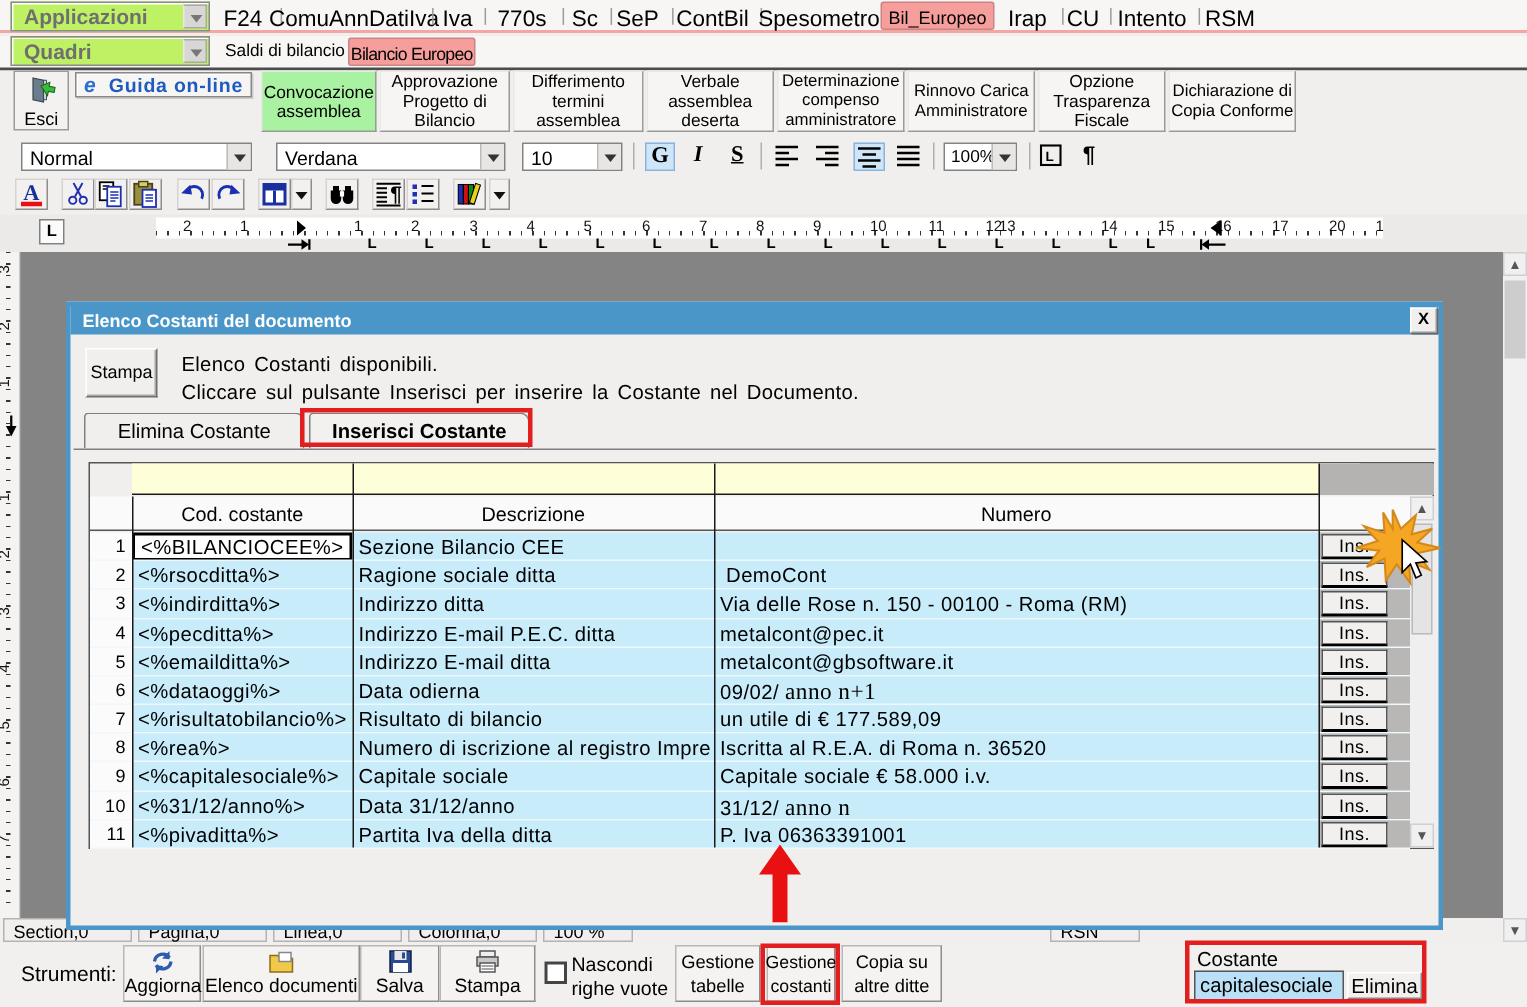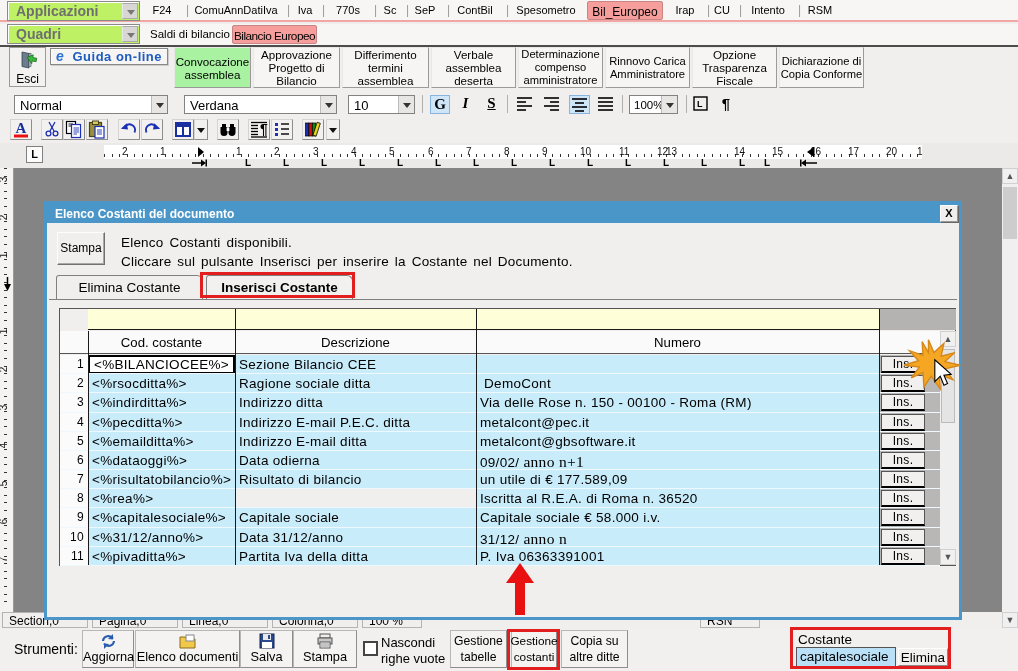--- a/index.html
+++ b/index.html
@@ -7,21 +7,21 @@
 #app { position:relative; width:1018px; height:671px; overflow:hidden; }
 .abs { position:absolute; }
 
 
 #row1 { left:0; top:0; width:1018px; height:22px; background:#f7f6f5; border-bottom:2px solid #f2a7a4; }
 #row2 { left:0; top:24px; width:1018px; height:21px; background:#f7f6f5; }
 .pcombo { position:absolute; left:7px; width:133px; height:20px; background:#bef264; border:1px solid #8a8a8a; box-shadow: inset 1px 1px 0 #fff; }
 .pcombo .lbl { position:absolute; left:8px; top:1px; font-size:14px; font-weight:bold; color:#6f6f6f; }
 .pcombo .arr { position:absolute; right:1px; top:1px; width:16px; height:16px; background:#d9d7d5; border:1px solid #aaa; border-left-color:#e8e8e8; }
 .pcombo .arr:after { content:""; position:absolute; left:4px; top:6px; border:4px solid transparent; border-top:5px solid #777; }
-.ttab { position:absolute; top:4px; font-size:11px; color:#000; transform:translateX(-50%); white-space:nowrap; }
+.ttab { position:absolute; top:4px; font-size:15px; color:#000; transform:translateX(-50%); white-space:nowrap; }
 .tsep { position:absolute; top:3px; font-size:12px; color:#999; }
 .pinkbox { position:absolute; background:#f59e9b; border:1px solid #c98585; border-radius:2px; font-size:12px; white-space:nowrap; overflow:hidden; color:#000; text-align:center; }
 
 #sepline { left:0; top:45px; width:1018px; height:2px; background:#4c4c4c; }
 
 
 #bigbar { left:0; top:47px; width:1018px; height:45px; background:#f0efee; }
 .bigbtn { position:absolute; top:0px; height:41px; background:#f6f5f4; border:1px solid #9c9a98; border-top-color:#e9e8e6; border-left-color:#e9e8e6; font-size:11.6px; line-height:13px; text-align:center; display:flex; align-items:center; justify-content:center; color:#000; }
 #esci { position:absolute; left:9px; top:0px; width:37px; height:40px; background:#f3f2f1; border:1px solid #9c9a98; text-align:center; font-size:12px; }
 #guida { position:absolute; left:50px; top:1px; width:118px; height:17px; background:#f6f5f4; border:1px solid #888; box-shadow: inset 1px 1px 0 #fff, 1px 1px 0 #ccc; font-size:13px; font-weight:bold; color:#1d5bbf; text-align:center; line-height:14px; letter-spacing:0.5px; }
@@ -545,20 +545,21 @@
       <span class="c2">Risultato di bilancio</span>
       <span class="c3">un utile di € 177.589,09</span>
       <span class="inscol">
             <span class="insbtn">Ins.</span>
           </span>
       <span class="rowline" style="top:18.18px;"></span>
     </div>
     <div class="trow" style="top:180.26px;">
       <span class="gut">8</span>
       <span class="c1">&lt;%rea%&gt;</span>
+      <span class="c2">Numero di iscrizione al registro Impre</span>
       <span class="c3">Iscritta al R.E.A. di Roma n. 36520</span>
       <span class="inscol">
             <span class="insbtn">Ins.</span>
           </span>
       <span class="rowline" style="top:18.18px;"></span>
     </div>
     <div class="trow" style="top:199.44px;">
       <span class="gut">9</span>
       <span class="c1">&lt;%capitalesociale%&gt;</span>
       <span class="c2">Capitale sociale</span>

